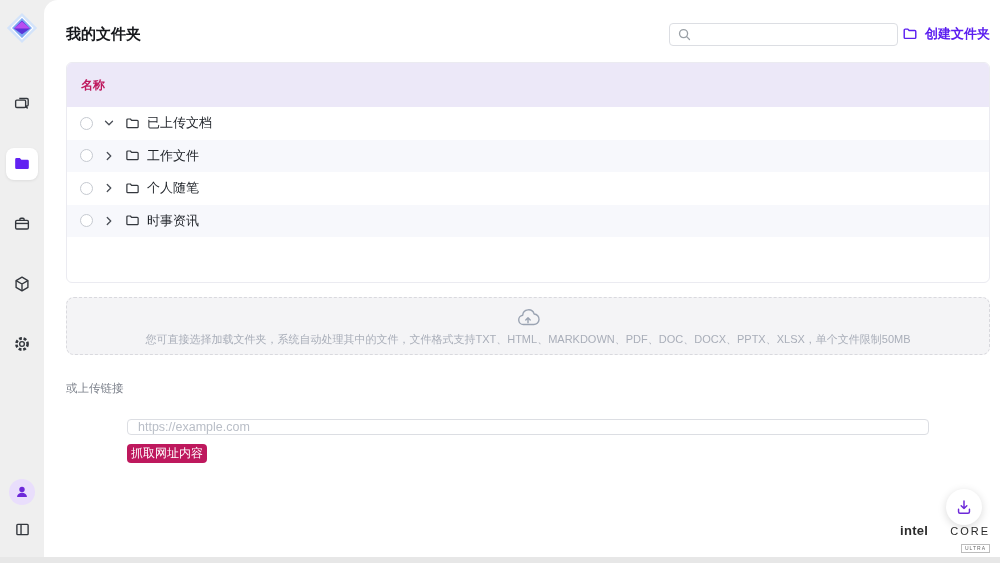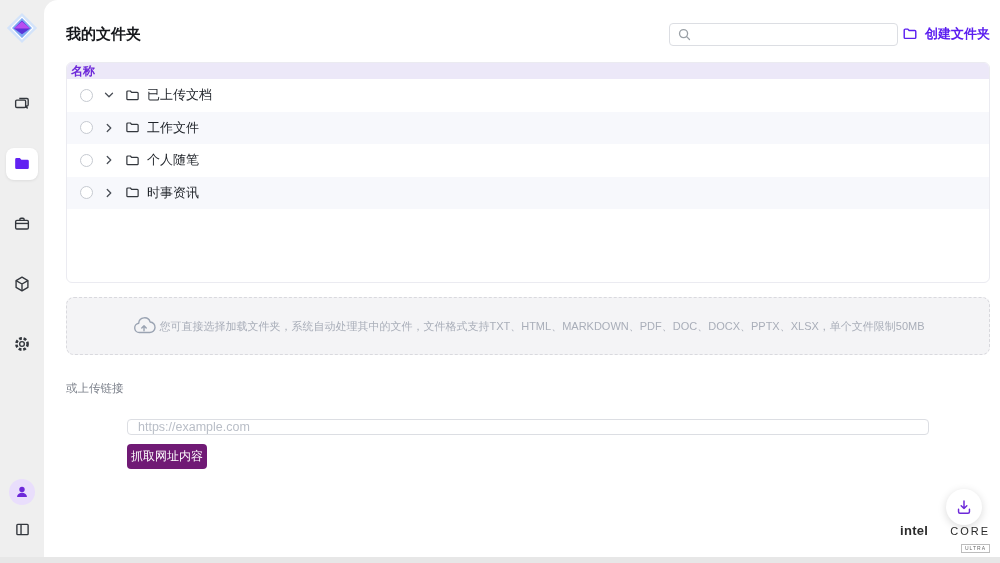--- a/index.html
+++ b/index.html
@@ -40,51 +40,51 @@
   .search-box .s-icon{ position:absolute; left:8px; top:4px; }
   .create-btn{
     border:none; background:transparent; color:#5b1ef0; font-weight:bold; font-size:13px;
     display:flex; align-items:center; gap:7px; cursor:pointer;
   }
   
   .folder-table{
     border:1px solid #ebebf1; border-radius:6px; overflow:hidden; height:221px; background:#fff;
   }
   .table-header{
-    background:#ece8f8; height:16px; display:flex; align-items:center;
-    padding-left:4px; font-size:12px; font-weight:bold; color:#6d28d9;
+    background:#ece8f8; height:44px; display:flex; align-items:center;
+    padding-left:14px; font-size:12px; font-weight:bold; color:#be185d;
   }
   .table-row{
     height:32.5px; display:flex; align-items:center; padding-left:13px; gap:0; font-size:13px;
   }
   .table-row.alt{ background:#f7f8fc; }
   .row-cb{
     width:13px; height:13px; border:1.2px solid #c6cad1; border-radius:50%;
     background:#fff; cursor:pointer; flex:0 0 auto;
   }
   .row-chev{ margin-left:9px; cursor:pointer; display:flex; }
   .row-folder{ margin-left:9px; display:flex; }
   .row-name{ margin-left:7px; color:#1f2329; }
   
   .upload-zone{
     margin-top:14px; height:58px; background:#f4f4f6; border:1.5px dashed #d9d9de;
-    border-radius:8px; display:flex; align-items:center;
+    border-radius:8px; display:flex; flex-direction:column; align-items:center;
     justify-content:center; cursor:pointer; gap:2px;
   }
   .upload-hint{ font-size:11px; color:#a9aeb9; }
   .or-label{ text-align:left; margin-top:26px; font-size:11.5px; color:#7d828c; }
   .url-row{ width:802px; margin:23px auto 0; display:flex; gap:9px;flex-direction:column; }
   .url-row input{
     flex:1; height:25px; border:1px solid #dcdee3; border-radius:4px; padding:0 10px;
     font-size:12.5px; outline:none; color:#1f2329;
   }
   .url-row input::placeholder{ color:#b9bec7; }
   .search-box input::placeholder{ color:#b9bec7; }
   .fetch-btn{
-    width:80px; height:25px; background:#701a75; color:#fff; border:none; border-radius:4px;
+    width:80px; height:19px; background:#be185d; color:#fff; border:none; border-radius:4px;
     font-size:12px; cursor:pointer; font-family:inherit;
   }
   
   .fab{
     position:absolute; right:18px; bottom:38px; width:36px; height:36px; border-radius:50%;
     background:#fff; border:none; box-shadow:0 2px 8px rgba(0,0,0,.15);
     display:flex; align-items:center; justify-content:center; cursor:pointer; z-index:10;
   }
   .intel-logo{
     position:absolute; right:10px; bottom:10px; z-index:10; text-align:right;

